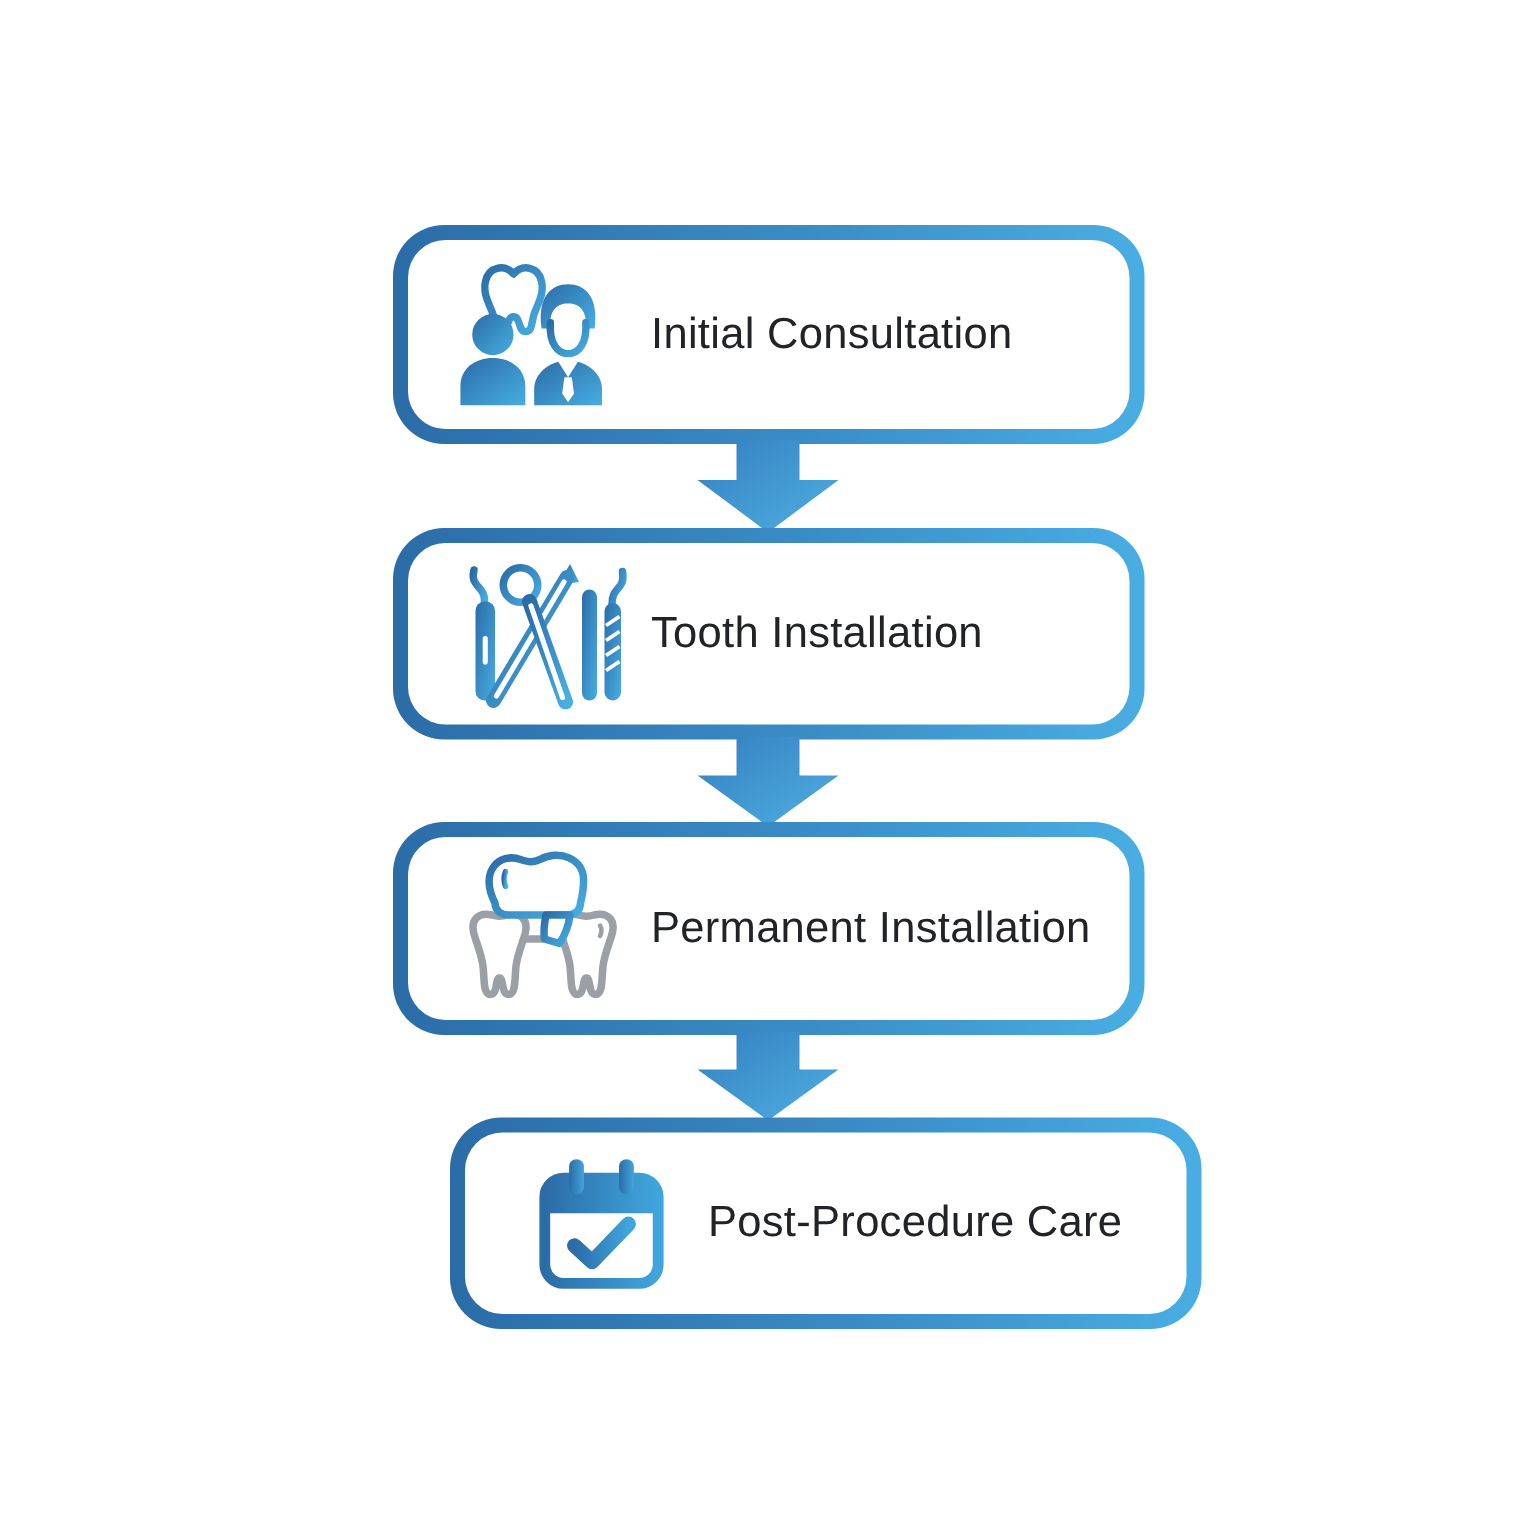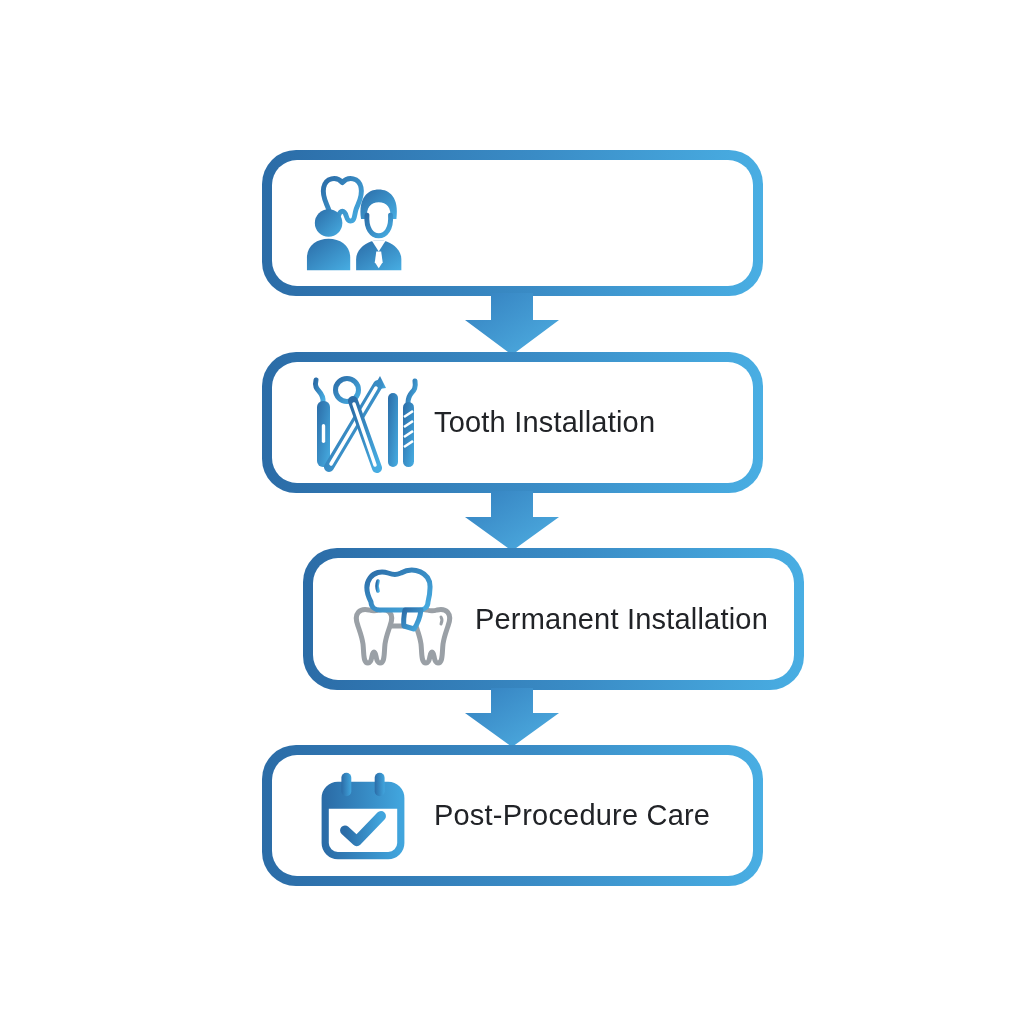--- a/index.html
+++ b/index.html
@@ -87,20 +87,21 @@
           <path d="M3,98 L3,85 C3,73 13,66 25,66 C37,66 47,73 47,85 L47,98 Z" fill="url(#gb2)"></path>
 
           <path d="M58,46 C55,24 65,16 76,16 C87,16 97,24 94,46 L88,46 C89,34 84,29 76,29 C68,29 63,34 64,46 Z" fill="url(#gb2)"></path>
           <path d="M64,42 C63,56 69,63 76,63 C83,63 89,56 88,42" fill="none" stroke="url(#gb2)" stroke-width="5" stroke-linecap="round"></path>
 
           <path d="M53,98 L53,87 C53,77 62,70 71,68 L81,68 C90,70 99,77 99,87 L99,98 Z" fill="url(#gb2)"></path>
           <path d="M69,68 L76,79 L83,68 Z" fill="#ffffff"></path>
           <path d="M73.5,79 L78.5,79 L80,90 L76,96 L72,90 Z" fill="#ffffff"></path>
         </svg>
       </span>
+      <span class="step-label">Initial Consultation</span>
     </div>
   </section>
 
   <div class="arrow" style="top:293px;height:62px;">
     <svg width="100" height="62" viewBox="0 0 100 62">
       <path d="M29,0 L71,0 L71,27 L97,27 L50,62 L3,27 L29,27 Z" fill="url(#ga)"></path>
     </svg>
   </div>
 
   <section class="step" style="top:352px;height:141px;">
@@ -133,21 +134,21 @@
       <span class="step-label">Tooth Installation</span>
     </div>
   </section>
 
   <div class="arrow" style="top:491px;height:60px;">
     <svg width="100" height="60" viewBox="0 0 100 60">
       <path d="M29,0 L71,0 L71,26 L97,26 L50,60 L3,26 L29,26 Z" fill="url(#ga)"></path>
     </svg>
   </div>
 
-  <section class="step" style="top:548px;height:142px;margin-left:41px;">
+  <section class="step" style="top:548px;height:142px;">
     <div class="step-inner">
       <span class="icon-slot">
         <svg width="112" height="106" viewBox="0 0 110 106">
 
           <line x1="36" y1="60" x2="74" y2="60" stroke="#9aa0a6" stroke-width="5"></line>
 
           <path d="M9,60 C4,47 11,42 20,44 C23,45 27,45 30,44 C39,42 46,47 41,60 C39,66 37,71 36,78 C35,87 36,97 31,97 C26,97 28,86 25,86 C22,86 24,97 19,97 C14,97 15,87 14,78 C13,71 11,66 9,60 Z" fill="#ffffff" stroke="#9aa0a6" stroke-width="5" stroke-linejoin="round"></path>
 
           <path d="M67,60 C62,47 69,42 78,44 C81,45 85,45 88,44 C97,42 104,47 99,60 C97,66 95,71 94,78 C93,87 94,97 89,97 C84,97 86,86 83,86 C80,86 82,97 77,97 C72,97 73,87 72,78 C71,71 69,66 67,60 Z" fill="#ffffff" stroke="#9aa0a6" stroke-width="5" stroke-linejoin="round"></path>
           <path d="M92,51 Q94,54 92,58" fill="none" stroke="#9aa0a6" stroke-width="3" stroke-linecap="round"></path>
@@ -161,21 +162,21 @@
       <span class="step-label">Permanent Installation</span>
     </div>
   </section>
 
   <div class="arrow" style="top:688px;height:59px;">
     <svg width="100" height="59" viewBox="0 0 100 59">
       <path d="M29,0 L71,0 L71,25 L97,25 L50,59 L3,25 L29,25 Z" fill="url(#ga)"></path>
     </svg>
   </div>
 
-  <section class="step" style="top:745px;height:141px;">
+  <section class="step" style="top:745px;height:141px;margin-left:38px;">
     <div class="step-inner">
       <span class="icon-slot">
         <svg width="90" height="94" viewBox="0 0 100 104">
 
           <rect x="8" y="18" width="84" height="78" rx="14" fill="#ffffff" stroke="url(#gb)" stroke-width="8"></rect>
 
           <path d="M8,32 C8,24 14,18 22,18 L78,18 C86,18 92,24 92,32 L92,44 L8,44 Z" fill="url(#gb)"></path>
 
           <rect x="26" y="4" width="11" height="26" rx="5.5" fill="url(#gb)"></rect>
           <rect x="63" y="4" width="11" height="26" rx="5.5" fill="url(#gb)"></rect>

